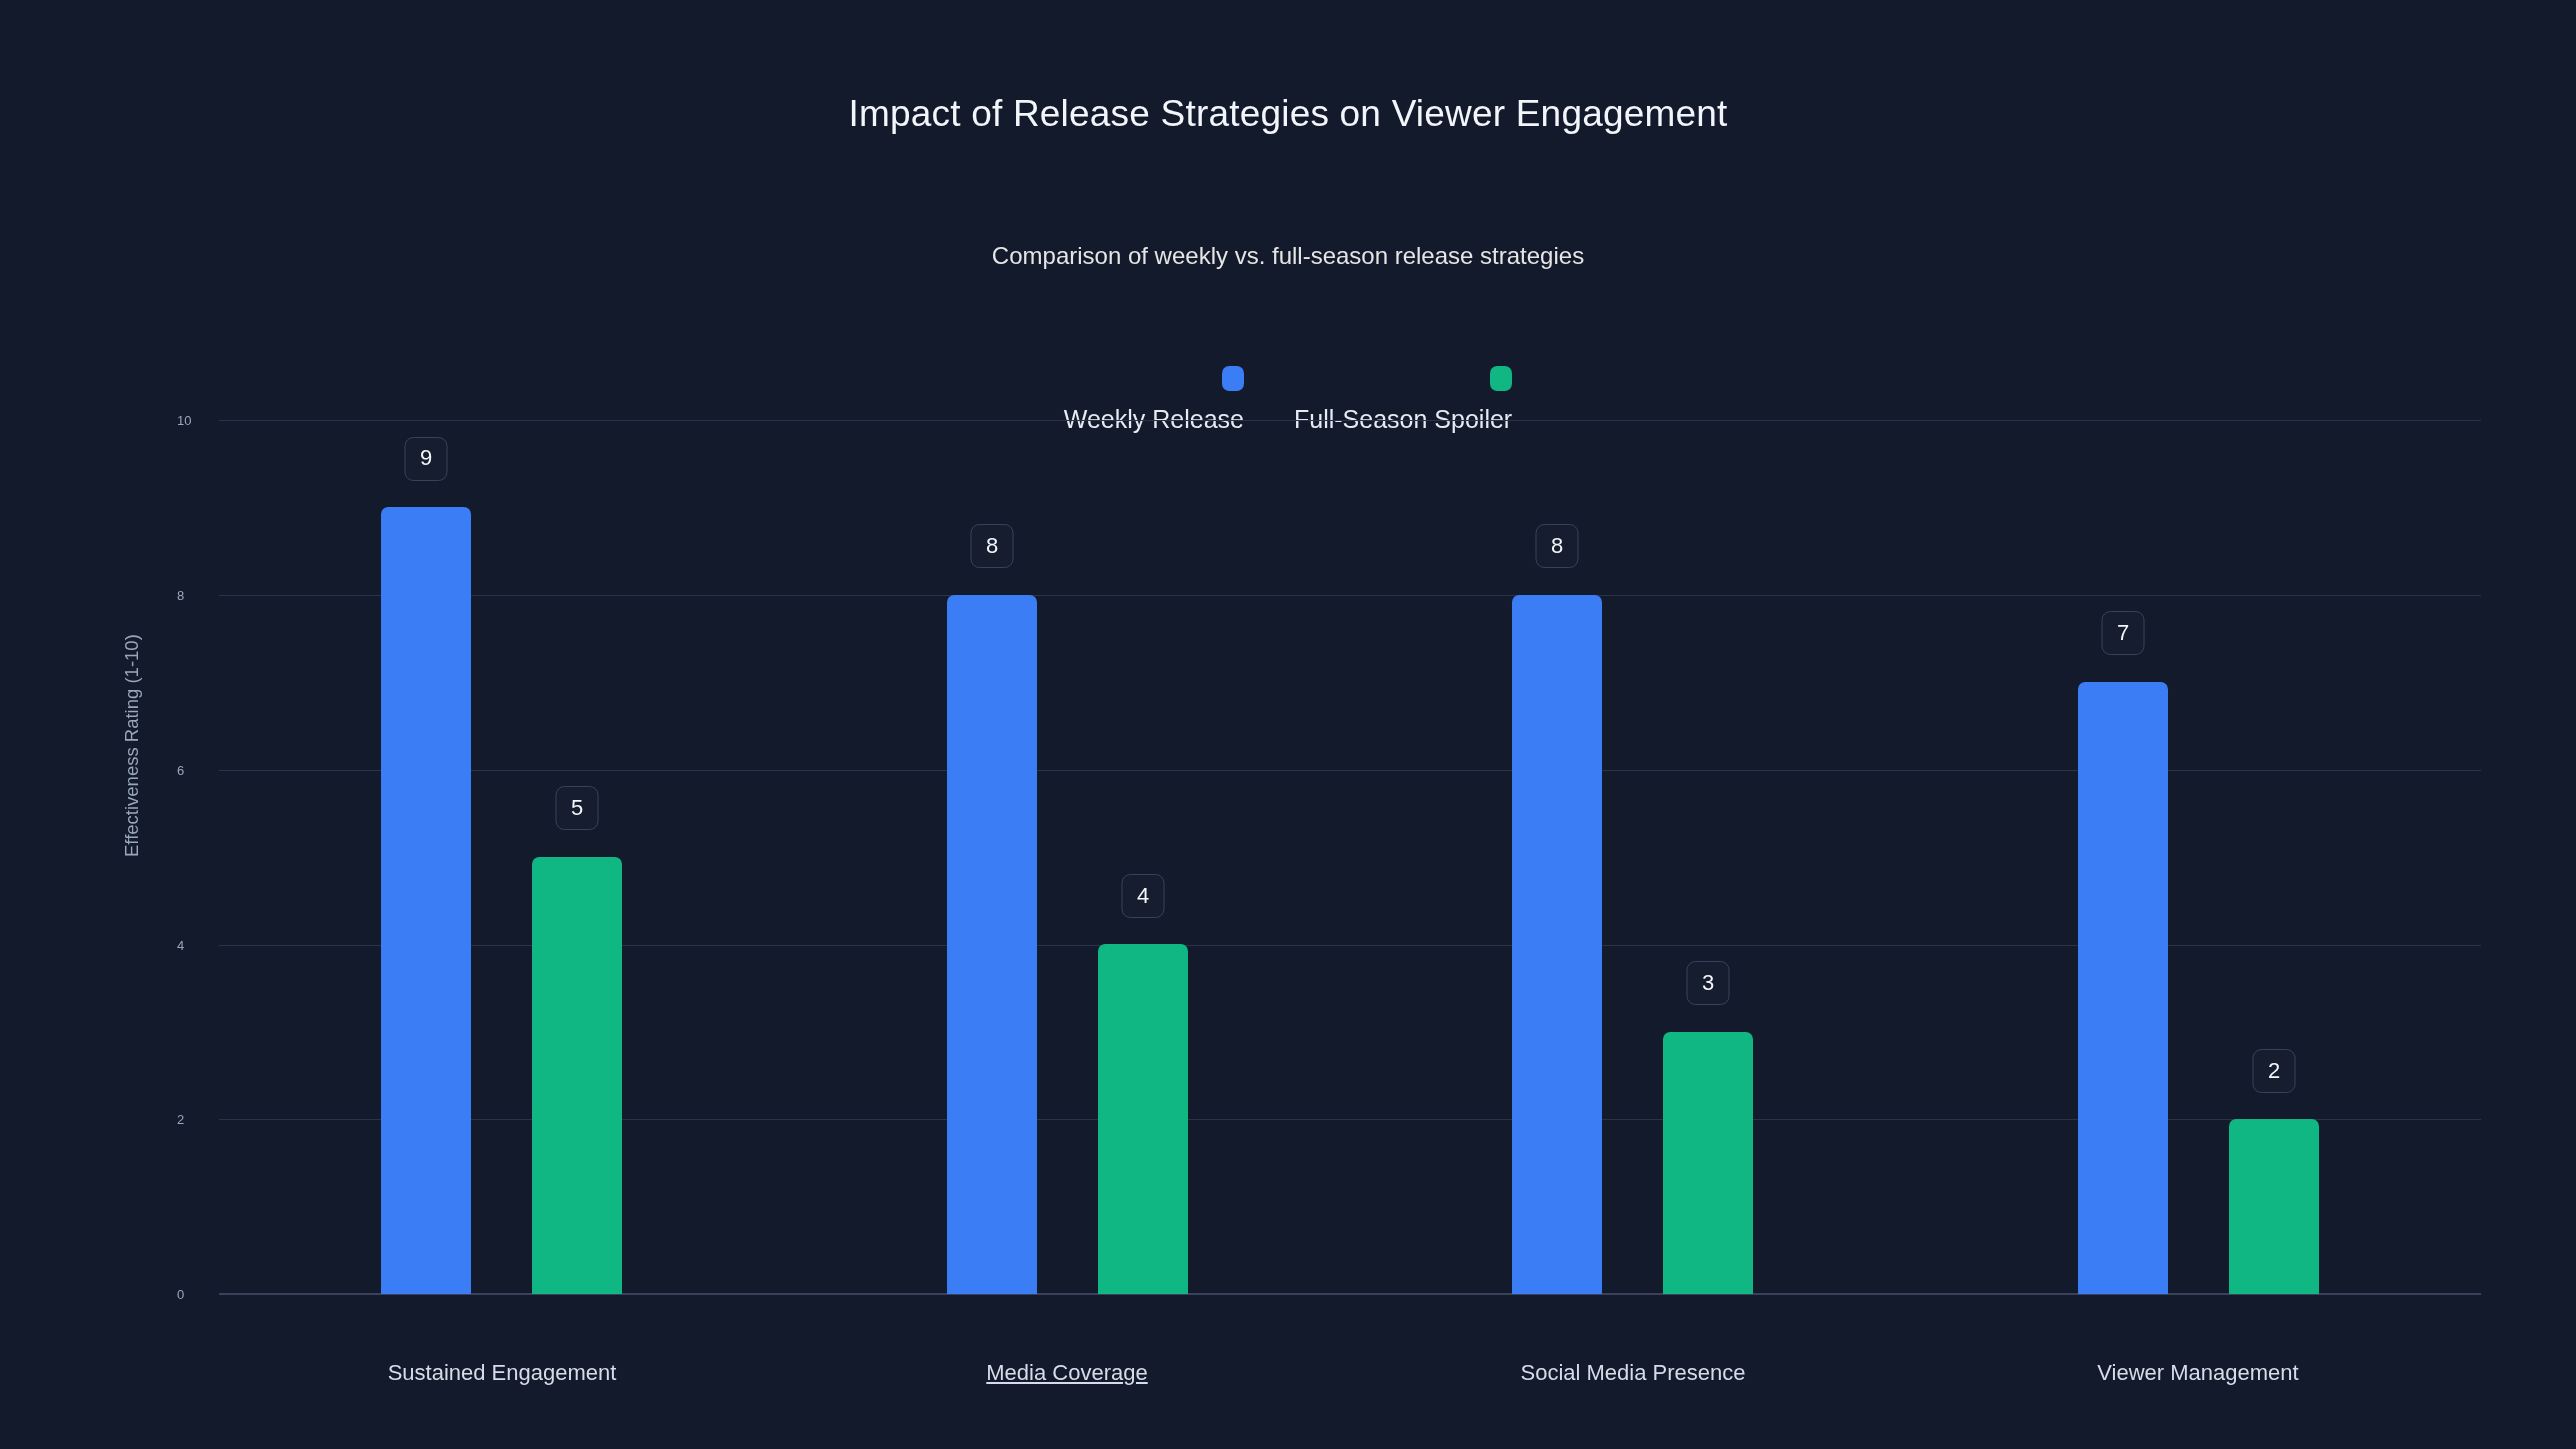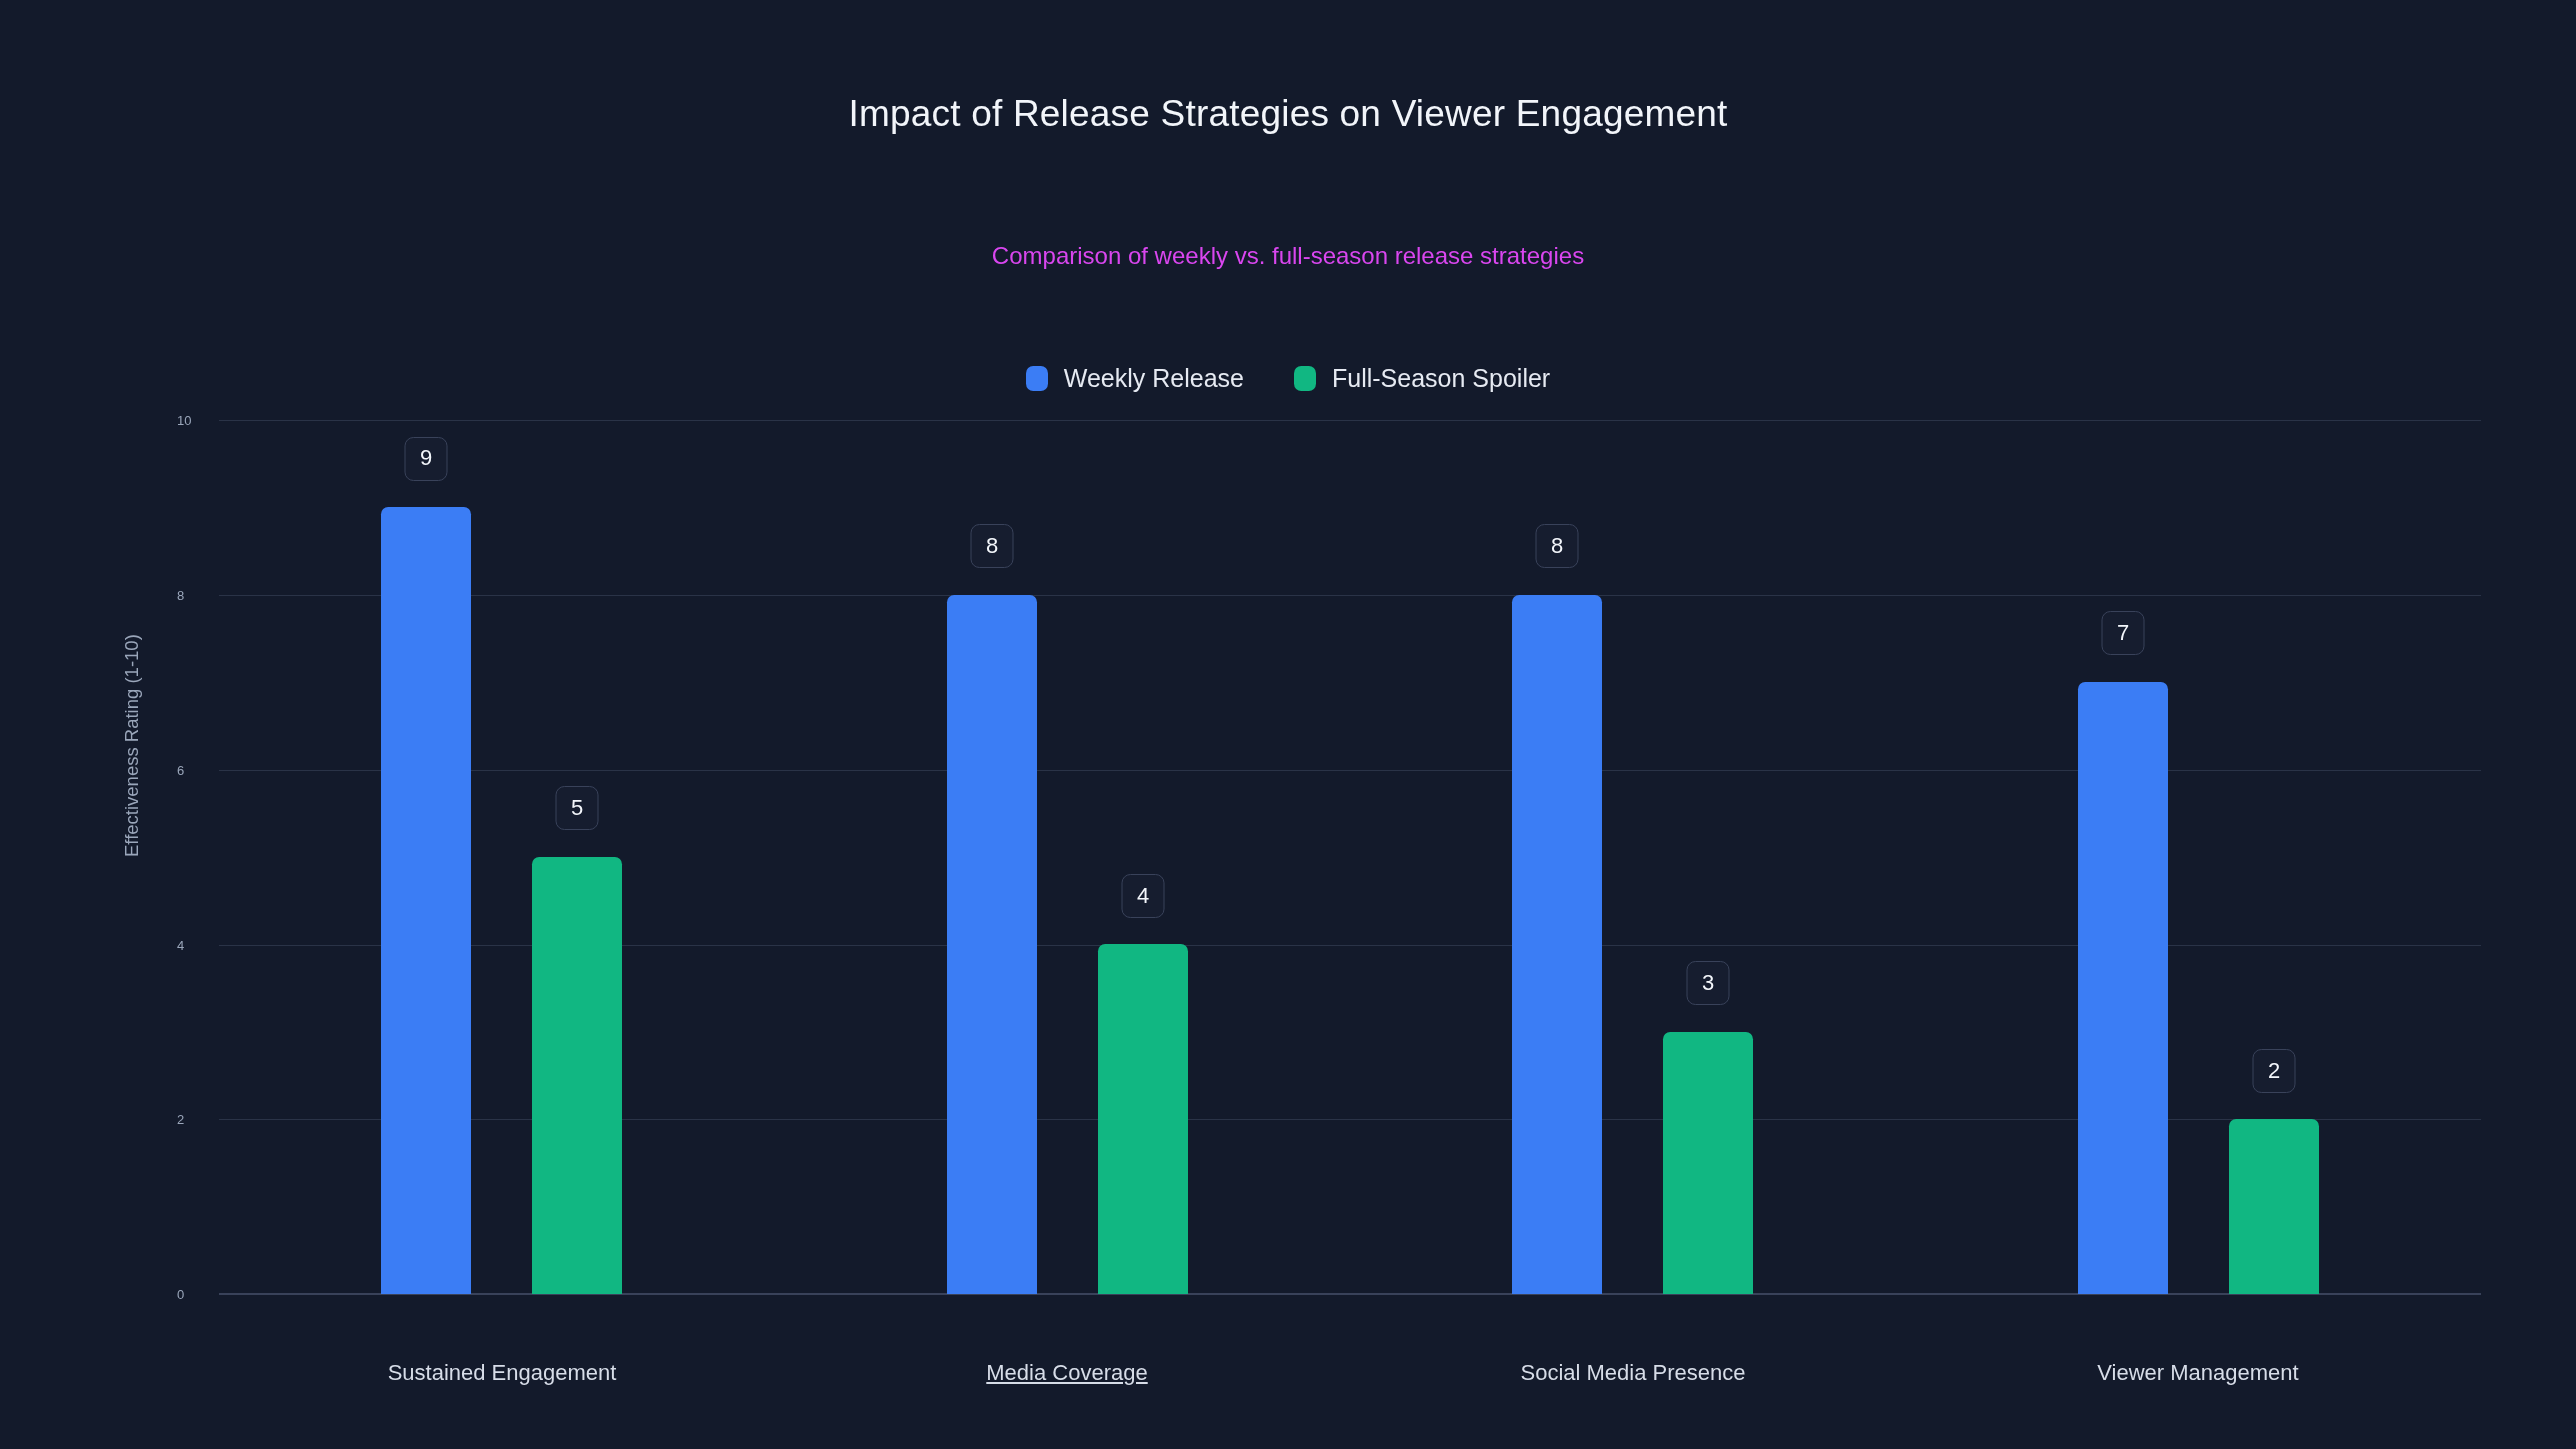--- a/index.html
+++ b/index.html
@@ -39,42 +39,43 @@
   }
 
   .chart-subtitle {
     position: absolute;
     top: 242px;
     left: 0;
     width: 2576px;
     text-align: center;
     font-size: 24px;
     font-weight: 400;
-    color: #d946ef;
+    color: #e5e5e5;
     white-space: nowrap;
   }
 
   
   .legend {
     position: absolute;
     top: 366px;
     left: 0;
     width: 2576px;
     display: flex;
     justify-content: center;
     align-items: center;
     gap: 50px;
     height: 48px;
   }
 
   .legend-item {
     display: flex;
-    align-items: flex-start;
+    align-items: flex-end;
     gap: 16px;
     height: 48px;
+    flex-direction: column;
   }
 
   .legend-swatch {
     width: 22px;
     height: 25px;
     border-radius: 7.2px;
     flex: 0 0 auto;
   }
 
   .legend-label {

